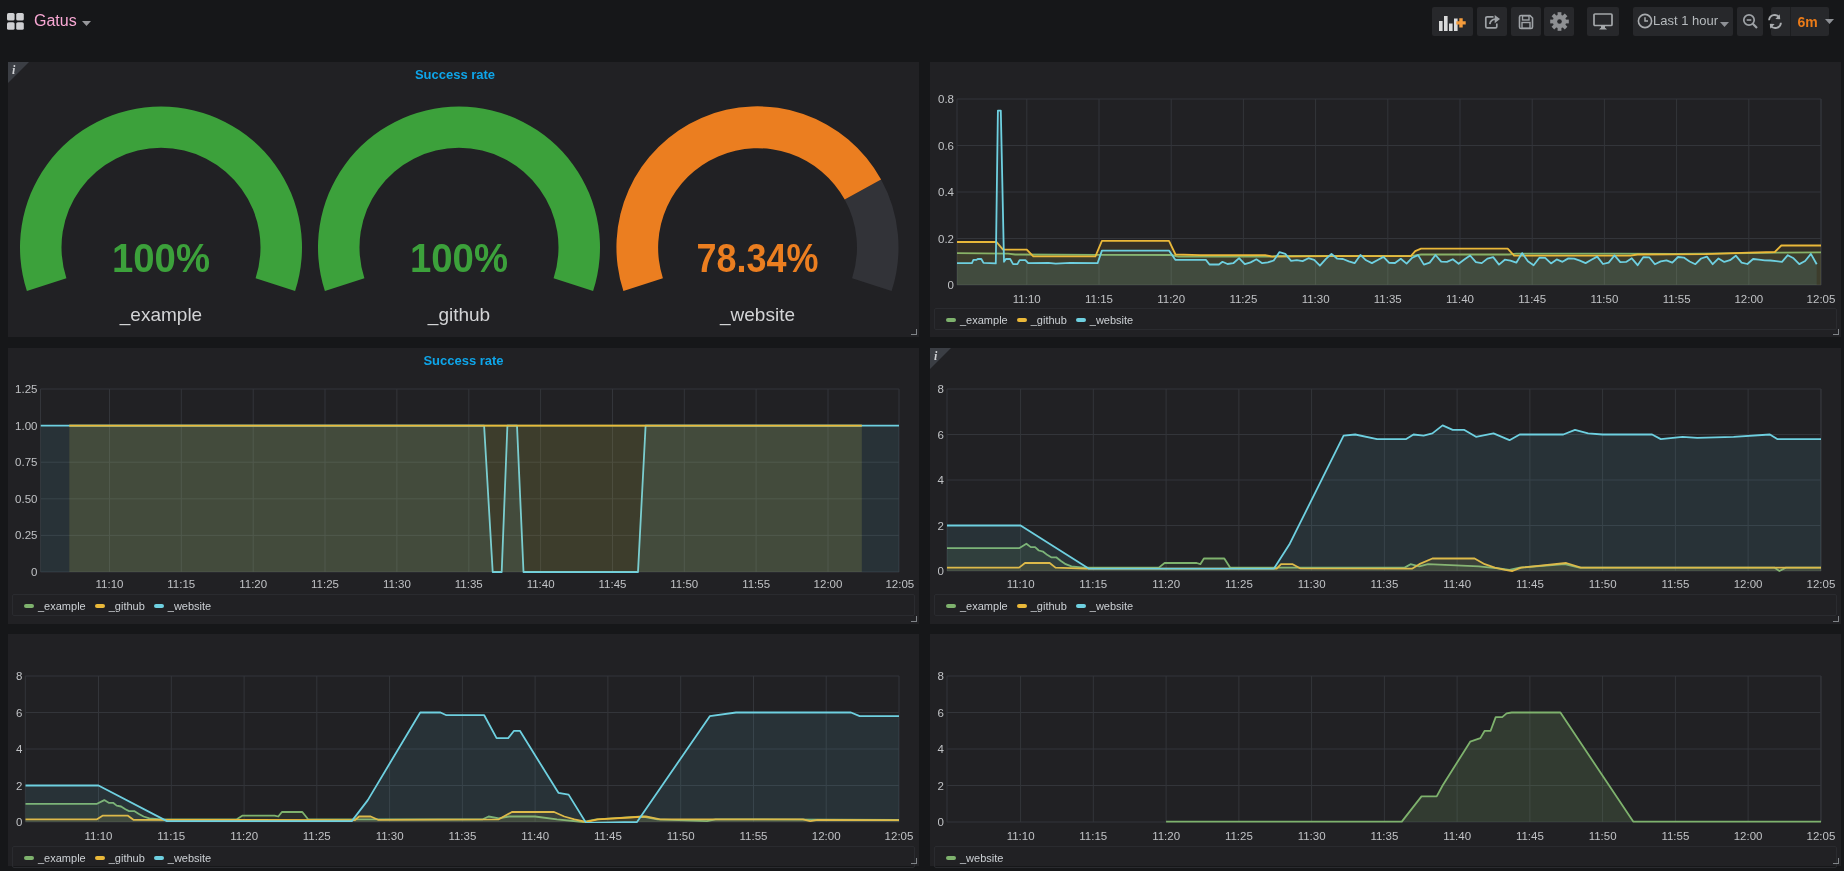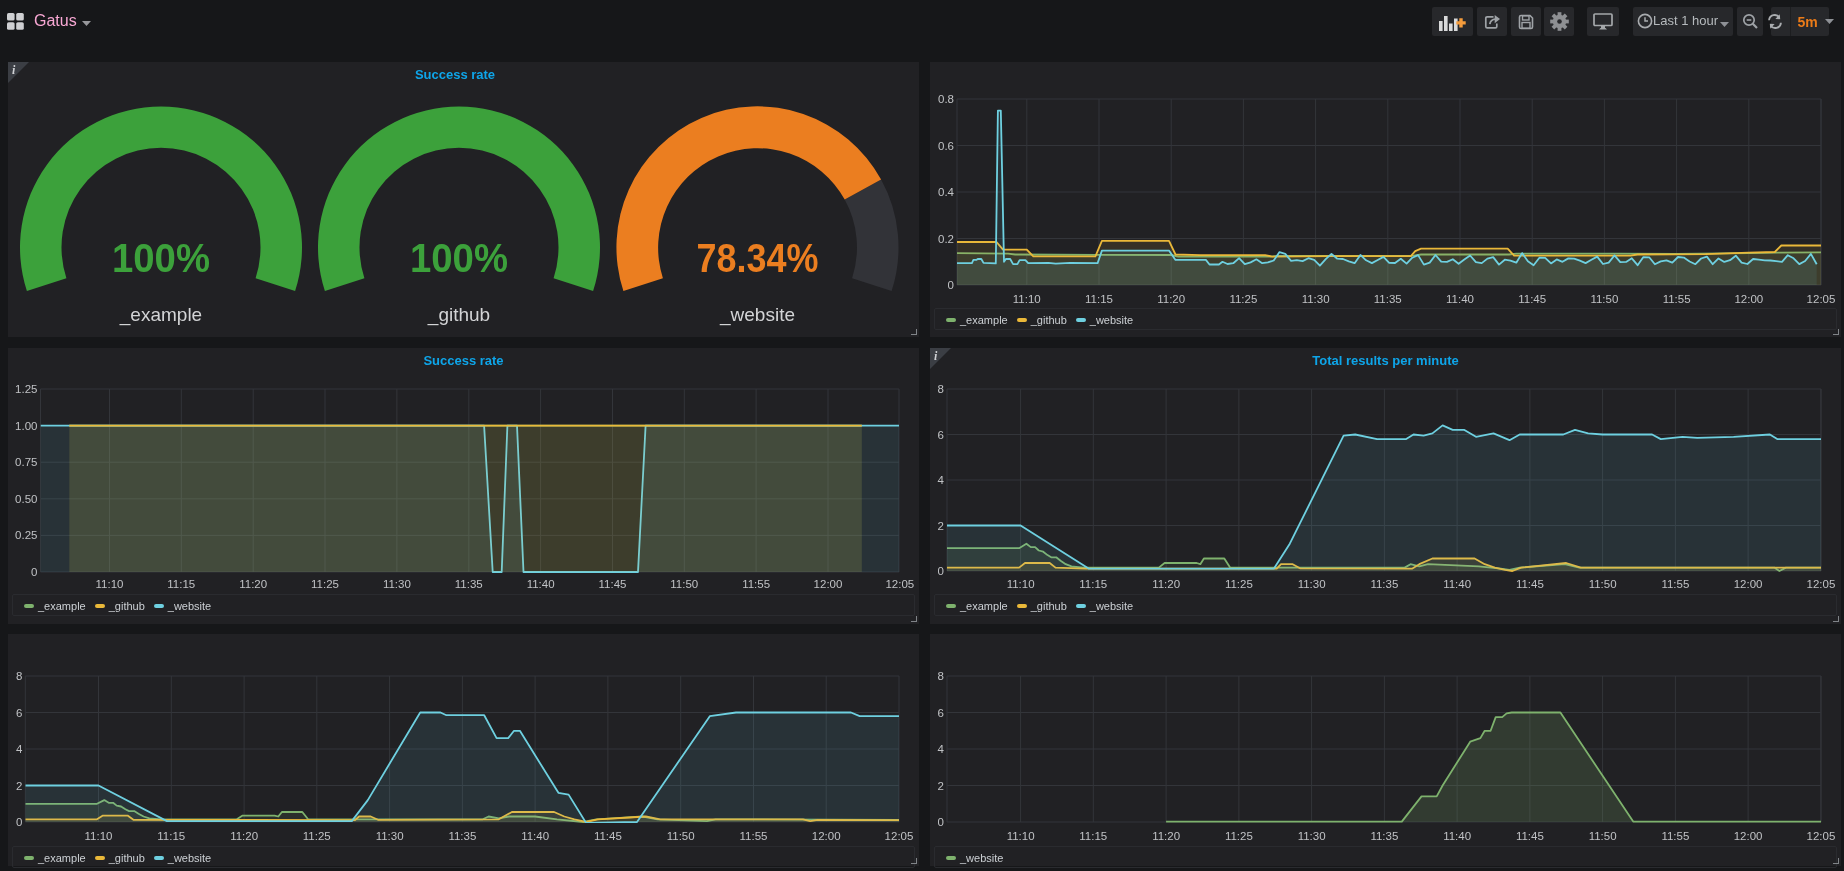--- a/index.html
+++ b/index.html
@@ -91,21 +91,21 @@
   </div>
 <div class="tbtn" style="left:1771px;width:58px;">
     <span style="display:inline-flex;align-items:center;gap:7px">
       <svg width="18" height="17" viewBox="0 0 18 17">
         <path d="M3.1 7.2 A 5.6 5.6 0 0 1 13.4 4.6" fill="none" stroke="#a9acaf" stroke-width="1.9"></path>
         <path d="M13.7 1.2 L14.2 6.3 L9.4 5.9 Z" fill="#a9acaf"></path>
         <path d="M14.9 9.8 A 5.6 5.6 0 0 1 4.6 12.4" fill="none" stroke="#a9acaf" stroke-width="1.9"></path>
         <path d="M4.3 15.8 L3.8 10.7 L8.6 11.1 Z" fill="#a9acaf"></path>
       </svg>
       <span style="display:inline-block;width:1px;height:29px;background:#1d1e20;margin:0 -1px"></span>
-      <span style="font-size:14px;font-weight:bold;color:#eb7b18">5m</span>
+      <span style="font-size:14px;font-weight:bold;color:#eb7b18">6m</span>
       <svg width="9" height="5" viewBox="0 0 9 5">
         <path d="M0 0 L9 0 L4.5 5 Z" fill="#8e9196"></path>
       </svg>
     </span>
   </div>
 <div class="panel" style="left:8px;top:62px;width:911px;height:275px">
     <svg width="911" height="275" style="position:absolute;left:0;top:0">
       <path d="M18.9 229.1 A141 141 0 1 1 287.1 229.1 L247.6 216.2 A99.5 99.5 0 1 0 58.4 216.2 Z" fill="#3ca13b"></path>
       <text x="153" y="209.5" text-anchor="middle" font-size="41" font-weight="bold" textLength="98" lengthAdjust="spacingAndGlyphs" fill="#3ca13b">100%</text>
       <text x="153" y="258.5" text-anchor="middle" font-size="19" fill="#d3d4d6">_example</text>
@@ -295,21 +295,20 @@
       <text x="308.9" y="240" text-anchor="middle" font-size="11.5" fill="#c0c2c5">11:25</text>
       <text x="381.6" y="240" text-anchor="middle" font-size="11.5" fill="#c0c2c5">11:30</text>
       <text x="454.4" y="240" text-anchor="middle" font-size="11.5" fill="#c0c2c5">11:35</text>
       <text x="527.1" y="240" text-anchor="middle" font-size="11.5" fill="#c0c2c5">11:40</text>
       <text x="599.9" y="240" text-anchor="middle" font-size="11.5" fill="#c0c2c5">11:45</text>
       <text x="672.6" y="240" text-anchor="middle" font-size="11.5" fill="#c0c2c5">11:50</text>
       <text x="745.4" y="240" text-anchor="middle" font-size="11.5" fill="#c0c2c5">11:55</text>
       <text x="818.1" y="240" text-anchor="middle" font-size="11.5" fill="#c0c2c5">12:00</text>
       <text x="890.9" y="240" text-anchor="middle" font-size="11.5" fill="#c0c2c5">12:05</text>
     </svg>
-    <div class="ptitle">Total results per minute</div>
     <div class="icorner"></div>
     <div class="itxt">i</div>
     <div style="position:absolute;left:4px;right:4px;top:246px;height:22px;border:1px solid #2a2b2f;border-radius:2px"></div>
     <div class="legend" style="top:250px">
       <span class="lico" style="background:#7eb26d"></span>
       <span class="ltx">_example</span>
       <span class="lico" style="background:#eab839"></span>
       <span class="ltx">_github</span>
       <span class="lico" style="background:#6ed0e0"></span>
       <span class="ltx">_website</span>

